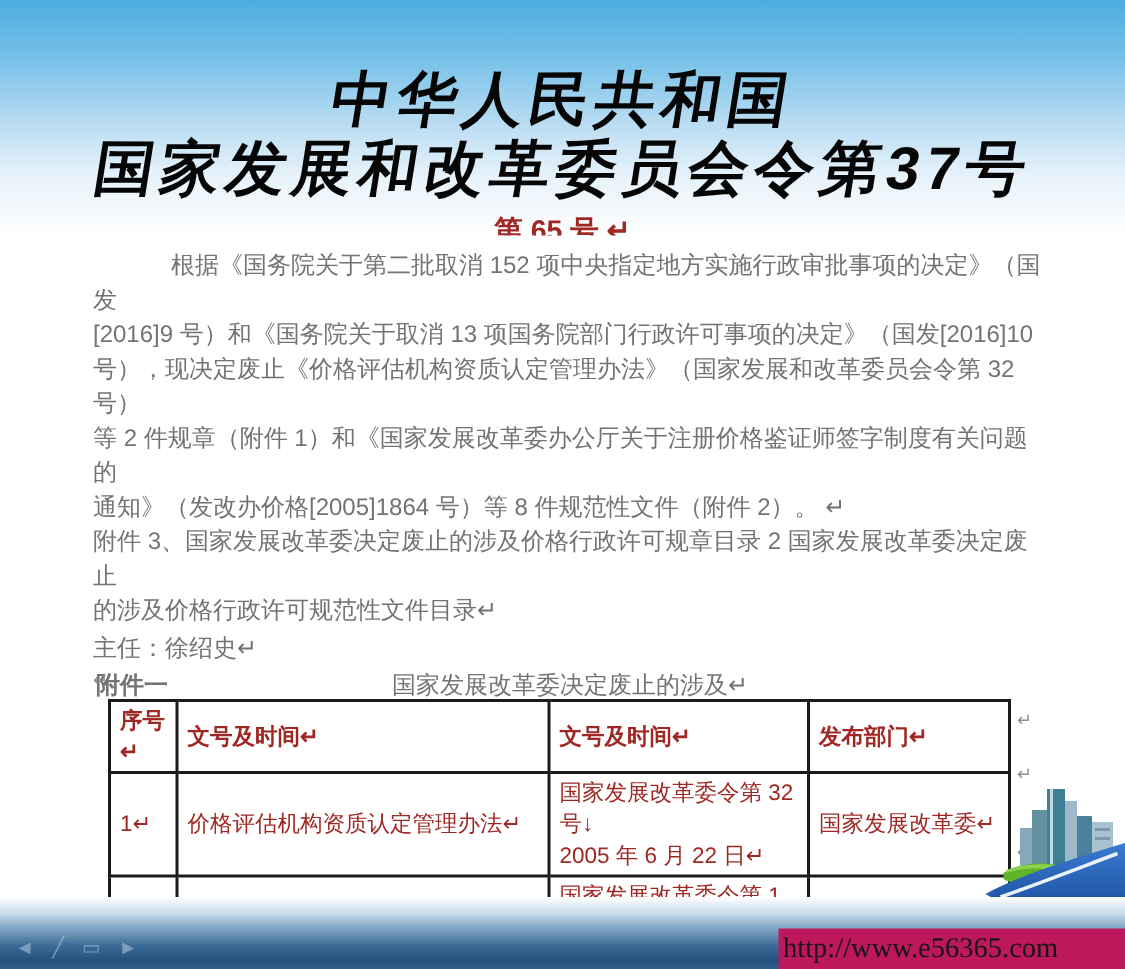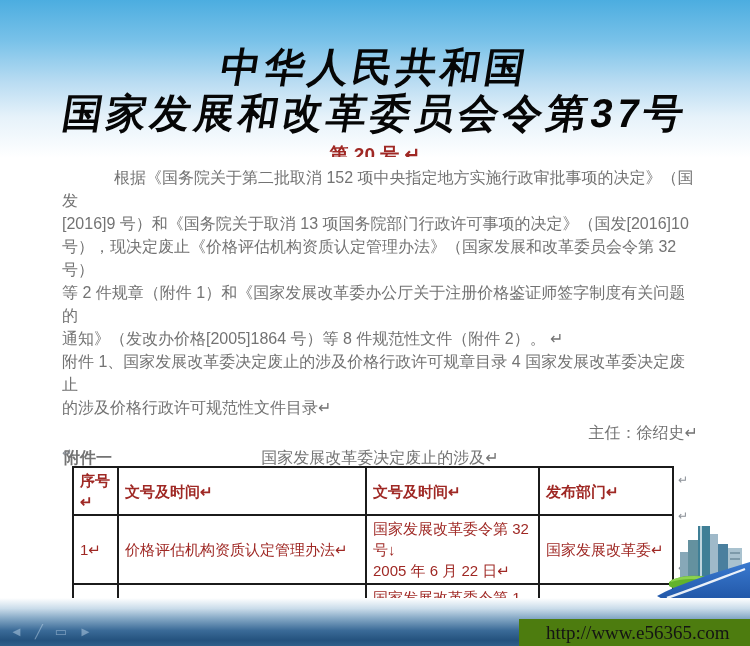--- a/index.html
+++ b/index.html
@@ -12,21 +12,21 @@
   .title{position:absolute;left:0;top:44px;width:750px;text-align:center;color:#060606;
          font-weight:900;font-size:40px;line-height:46px;letter-spacing:4px;}
   .title .tline{display:inline-block;transform:skewX(-9deg);white-space:nowrap;}
   
   .remnant{position:absolute;left:0;top:144px;width:750px;height:13px;overflow:hidden;
            text-align:center;color:#9f2824;font-size:19px;font-weight:bold;line-height:22px;}
   
   .doc{position:absolute;left:62px;top:166px;width:636px;color:#737373;
        font-size:16px;line-height:23px;}
   .doc .indent{text-indent:52px;}
-  .doc .center{text-align:right;margin-top:2px;}
+  .doc .center{text-align:left;margin-top:2px;}
   .attach-line{position:relative;text-align:center;margin-top:2px;}
   .attach-label{position:absolute;left:2px;top:0;font-weight:bold;}
   .premark{position:absolute;left:62px;top:446px;color:#8a8f96;font-size:12px;}
   
   table.reg{position:absolute;left:72px;top:466px;width:600px;border-collapse:collapse;
             table-layout:fixed;color:#9f2824;font-size:15px;}
   table.reg td,table.reg th{border:2px solid #1b1b1b;padding:2px 6px;vertical-align:middle;
             text-align:left;font-weight:normal;line-height:21px;}
   table.reg th{font-weight:bold;height:24px;}
   tr.r1 td{height:51px;}
@@ -34,45 +34,45 @@
   .marks{position:absolute;left:678px;color:#8a8f96;font-size:12px;line-height:12px;}
   
   .ocean{position:absolute;left:0;top:598px;width:750px;height:48px;
          background:linear-gradient(to bottom,#ffffff 0%,#cadcea 22%,#86a9c6 42%,#3a6a97 68%,#24527e 88%,#2e5f8a 100%);}
   .navicons{position:absolute;left:10px;top:26px;display:flex;gap:12px;
             color:rgba(205,225,242,0.45);font-size:13px;}
   .navicons span{cursor:pointer;}
   
   .globe{position:absolute;left:655px;top:518px;width:95px;height:128px;}
   
-  .urlbox{position:absolute;left:519px;top:619px;width:231px;height:27px;background:#4d7c0f;
-          display:flex;align-items:center;padding-left:27px;box-sizing:border-box;}
+  .urlbox{position:absolute;left:519px;top:619px;width:231px;height:27px;background:#be185d;
+          display:flex;align-items:center;padding-left:3px;box-sizing:border-box;}
   .urlbox .u{font-family:"Liberation Serif",serif;font-size:19px;color:#141414;}
 </style>
 </head>
 <body>
 
 <div class="slide">
 
   <div class="sky"></div>
 
   <div class="title">
     <span class="tline">中华人民共和国</span><br>
     <span class="tline">国家发展和改革委员会令第37号</span>
   </div>
 
-  <div class="remnant">第 20 号 ↵</div>
+  <div class="remnant">第 65 号 ↵</div>
 
   <div class="doc">
     <div class="indent">根据《国务院关于第二批取消 152 项中央指定地方实施行政审批事项的决定》（国发</div>
     <div>[2016]9 号）和《国务院关于取消 13 项国务院部门行政许可事项的决定》（国发[2016]10</div>
     <div>号），现决定废止《价格评估机构资质认定管理办法》（国家发展和改革委员会令第 32 号）</div>
     <div>等 2 件规章（附件 1）和《国家发展改革委办公厅关于注册价格鉴证师签字制度有关问题的</div>
     <div>通知》（发改办价格[2005]1864 号）等 8 件规范性文件（附件 2）。 ↵</div>
-    <div>附件 1、国家发展改革委决定废止的涉及价格行政许可规章目录 4 国家发展改革委决定废止</div>
+    <div>附件 3、国家发展改革委决定废止的涉及价格行政许可规章目录 2 国家发展改革委决定废止</div>
     <div>的涉及价格行政许可规范性文件目录↵</div>
     <div class="center">主任：徐绍史↵</div>
     <div class="attach-line">
       <span class="attach-label">附件一</span>
       <span>国家发展改革委决定废止的涉及↵</span>
     </div>
   </div>
 
   <div class="premark">↵</div>
 

